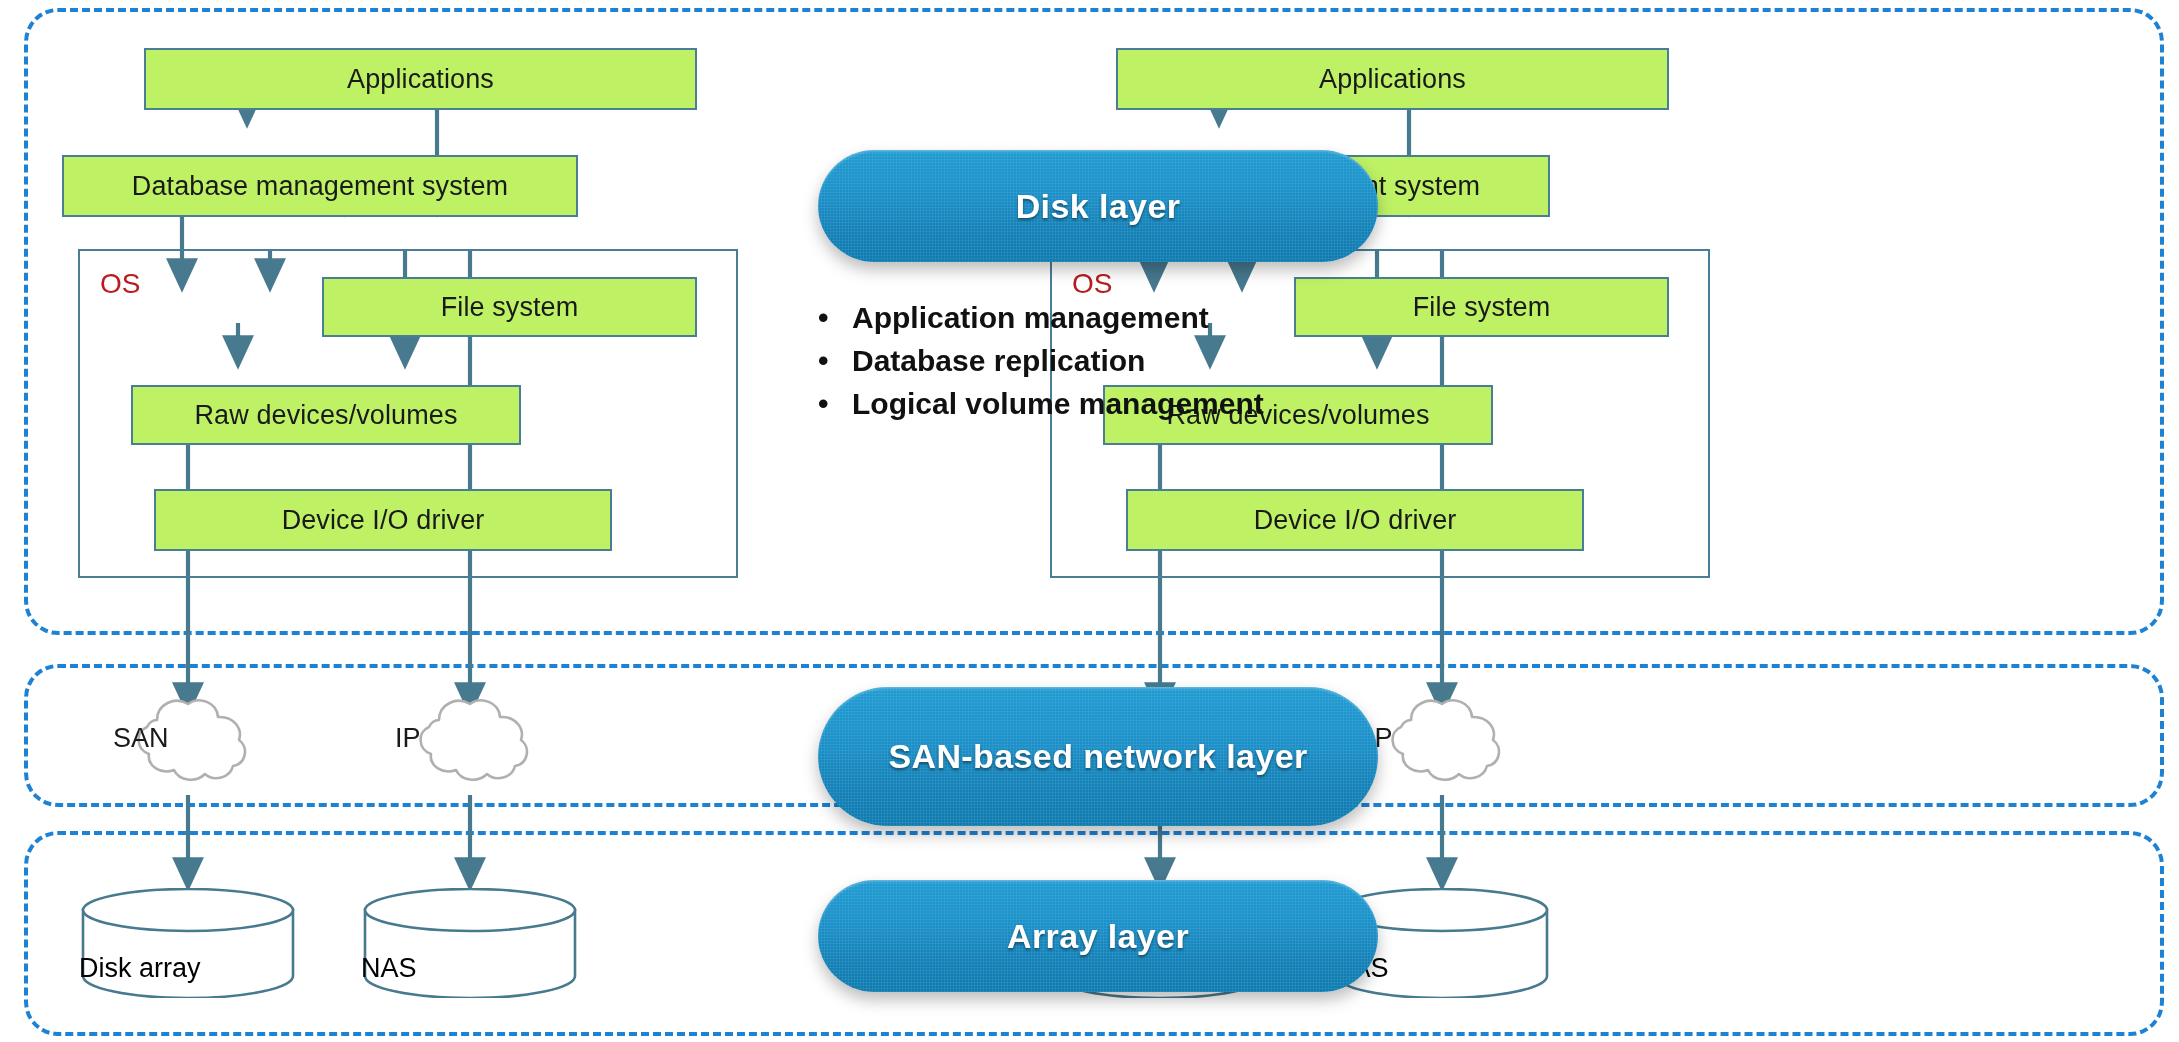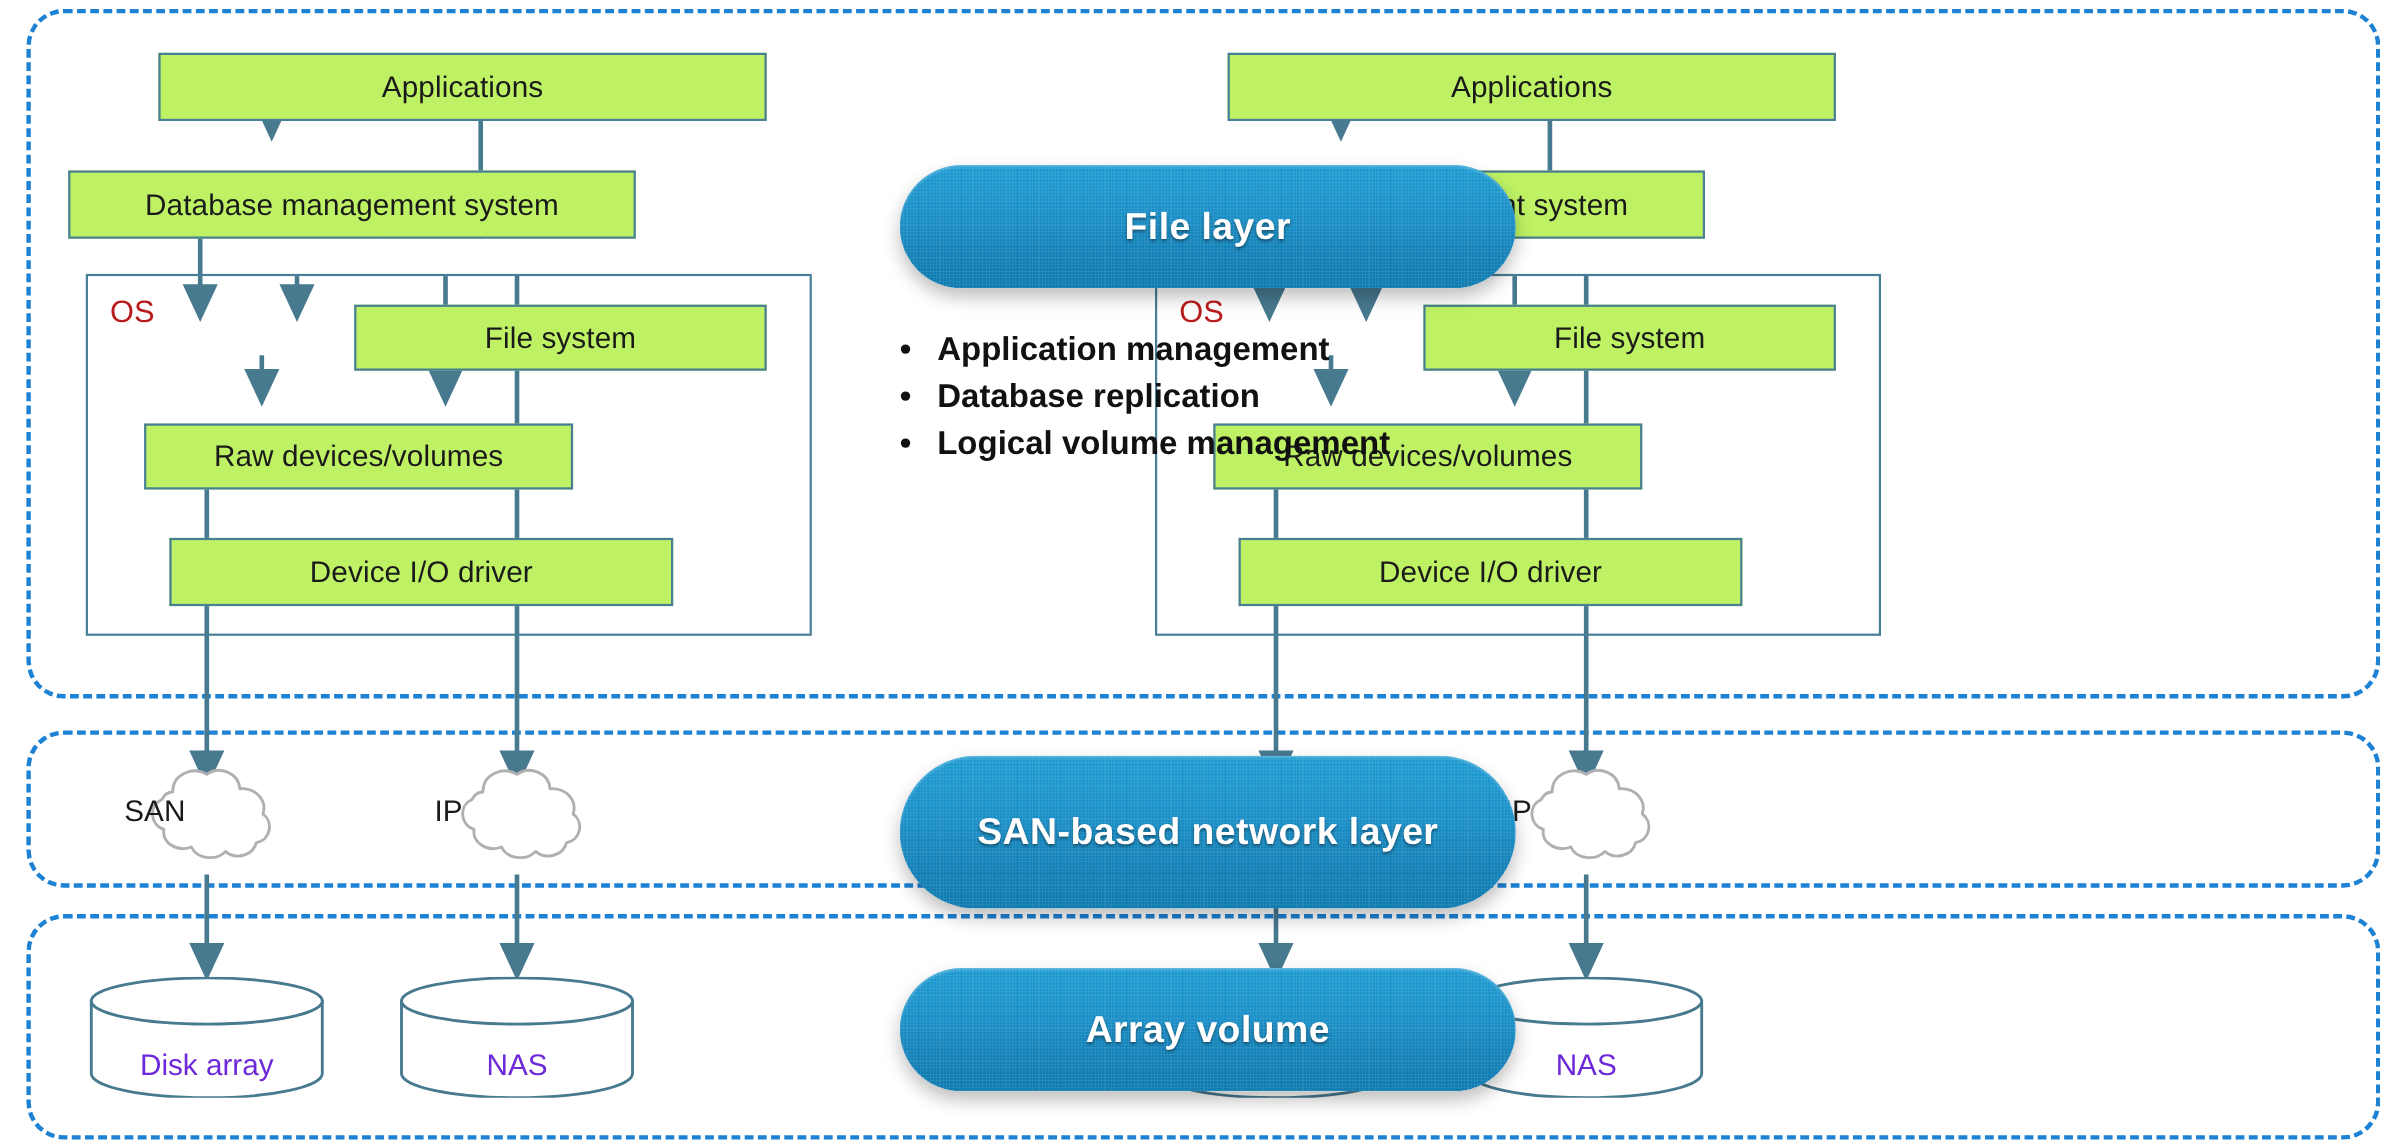--- a/index.html
+++ b/index.html
@@ -130,23 +130,22 @@
   
   .cyl {
     position: absolute;
     width: 218px;
     height: 110px;
   }
   .cyl .cyl-label {
     position: absolute;
     left: 0; right: 0;
     bottom: 14px;
-    text-align: center;
     font-size: 27px;
-    color: #6d28d9;
+    color: #000000;
   }
 </style>
 </head>
 <body>
 
 <div id="stage">
 
   <div class="layer-band" id="layer-host"></div>
   <div class="layer-band" id="layer-net"></div>
   <div class="layer-band" id="layer-array"></div>
@@ -282,23 +281,23 @@
   </div>
 
   <div class="cyl" style="left:1333px; top:888px;">
     <svg viewBox="0 0 218 110" width="218" height="110" xmlns="http://www.w3.org/2000/svg">
       <path d="M4,22 L4,88 A105,22 0 0 0 214,88 L214,22 Z" fill="#ffffff" stroke="#47798f" stroke-width="2.6"></path>
       <ellipse cx="109" cy="22" rx="105" ry="21" fill="#ffffff" stroke="#47798f" stroke-width="2.6"></ellipse>
     </svg>
     <div class="cyl-label">NAS</div>
   </div>
 
-  <div class="pill" id="pill-host">File layer</div>
+  <div class="pill" id="pill-host">Disk layer</div>
   <div class="pill" id="pill-net">SAN-based network layer</div>
-  <div class="pill" id="pill-array">Array volume</div>
+  <div class="pill" id="pill-array">Array layer</div>
 
   <div id="bullets">
     <div class="bullet-row">
       <span class="dot">•</span>
       <span class="btxt">Application management</span>
     </div>
     <div class="bullet-row">
       <span class="dot">•</span>
       <span class="btxt">Database replication</span>
     </div>

